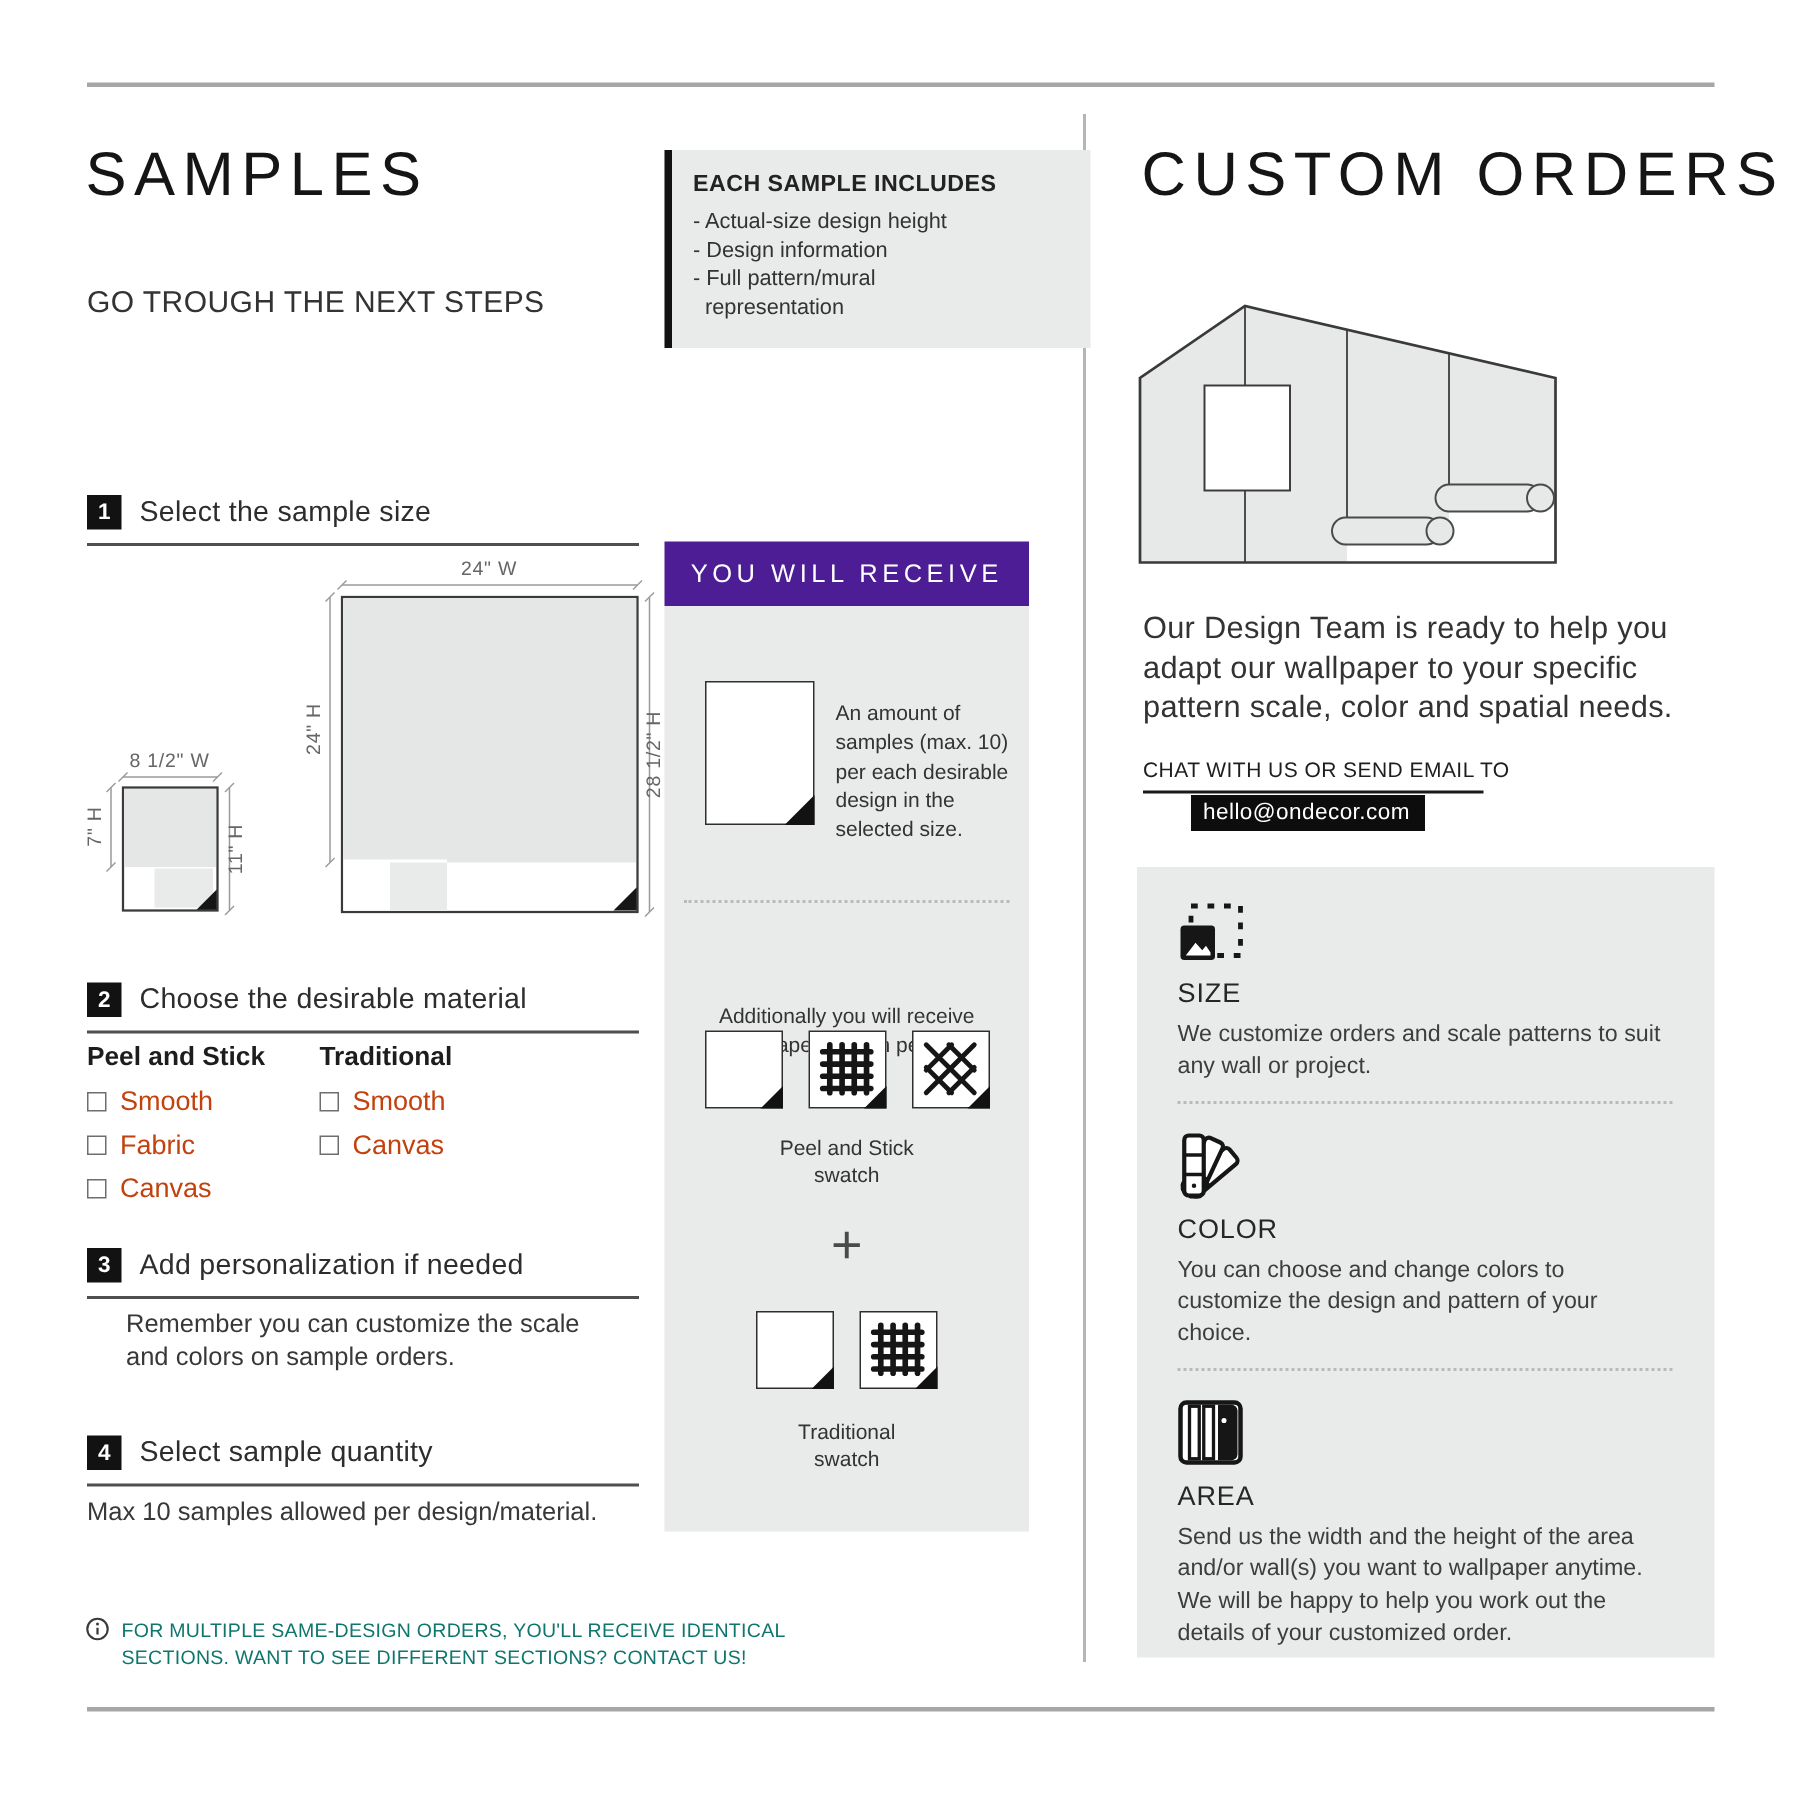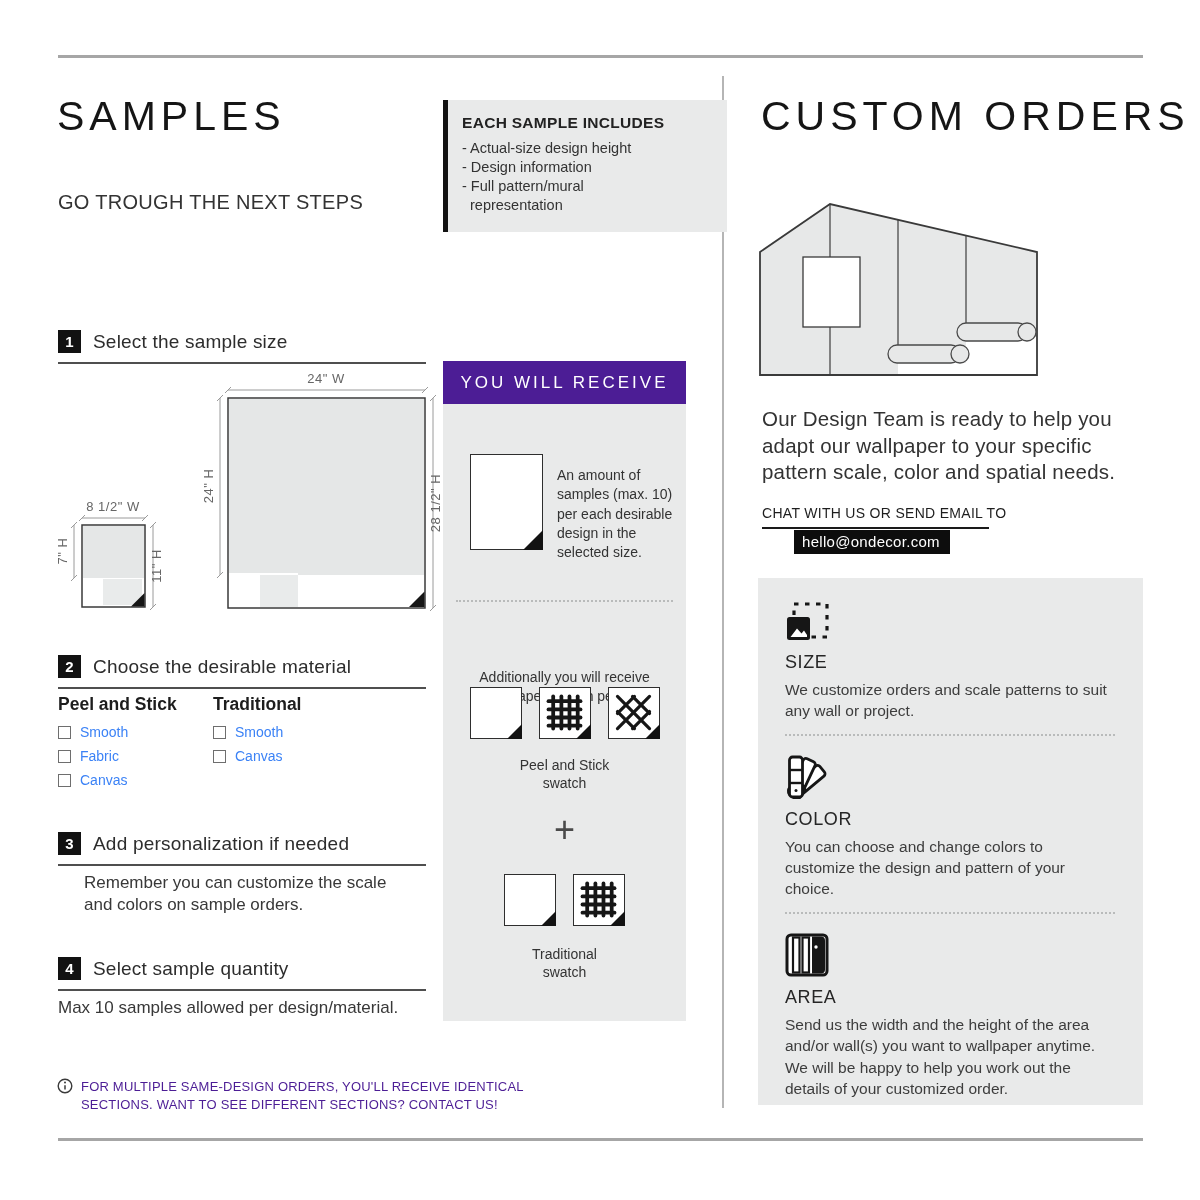--- a/index.html
+++ b/index.html
@@ -28,26 +28,26 @@
   .step{position:absolute;left:58px;width:368px;border-bottom:2px solid #4f4f4f;
         padding-bottom:9px;display:flex;align-items:center;gap:12px;box-sizing:border-box;}
   .step-num{width:23px;height:23px;background:#121212;color:#fff;font-size:15px;font-weight:700;
             display:flex;align-items:center;justify-content:center;flex:0 0 23px;}
   .step-title{font-size:19px;color:#2d2d2d;letter-spacing:0.2px;white-space:nowrap;}
 
   .mat-col{position:absolute;top:694px;}
   .mat-title{font-size:17.5px;font-weight:700;color:#1d1d1d;margin-bottom:9px;}
   .mat-row{display:flex;align-items:center;gap:9px;margin-bottom:8px;}
   .checkbox{width:11px;height:11px;border:1.5px solid #6e6e6e;background:#fff;display:inline-block;}
-  .mat-label{font-size:14px;color:#3b82f6;}
+  .mat-label{font-size:18px;color:#c2410c;}
 
   .step-body{position:absolute;left:58px;font-size:17px;line-height:1.32;color:#383838;}
 
   .note{position:absolute;left:57px;top:1078px;display:flex;gap:8px;align-items:flex-start;}
-  .note-text{font-size:13px;line-height:1.42;color:#4c1d95;letter-spacing:0.2px;white-space:nowrap;}
+  .note-text{font-size:13px;line-height:1.42;color:#0f766e;letter-spacing:0.2px;white-space:nowrap;}
 
   .ywr-header{position:absolute;left:443px;top:361px;width:243px;height:43px;background:#4c1d95;
               color:#fff;font-size:17px;letter-spacing:3px;display:flex;align-items:center;
               justify-content:center;white-space:nowrap;}
   .ywr-panel{position:absolute;left:443px;top:404px;width:243px;height:617px;background:#e9eaea;}
   .paper-icon{position:absolute;left:27px;top:50px;width:73px;height:96px;background:#fff;
               border:1.5px solid #2e2e2e;box-sizing:border-box;}
   .fold::after{content:"";position:absolute;right:-1px;bottom:-1px;width:0;height:0;
                border-bottom:15px solid #121212;border-left:15px solid transparent;}
   .paper-icon.fold::after{border-bottom-width:20px;border-left-width:20px;}

